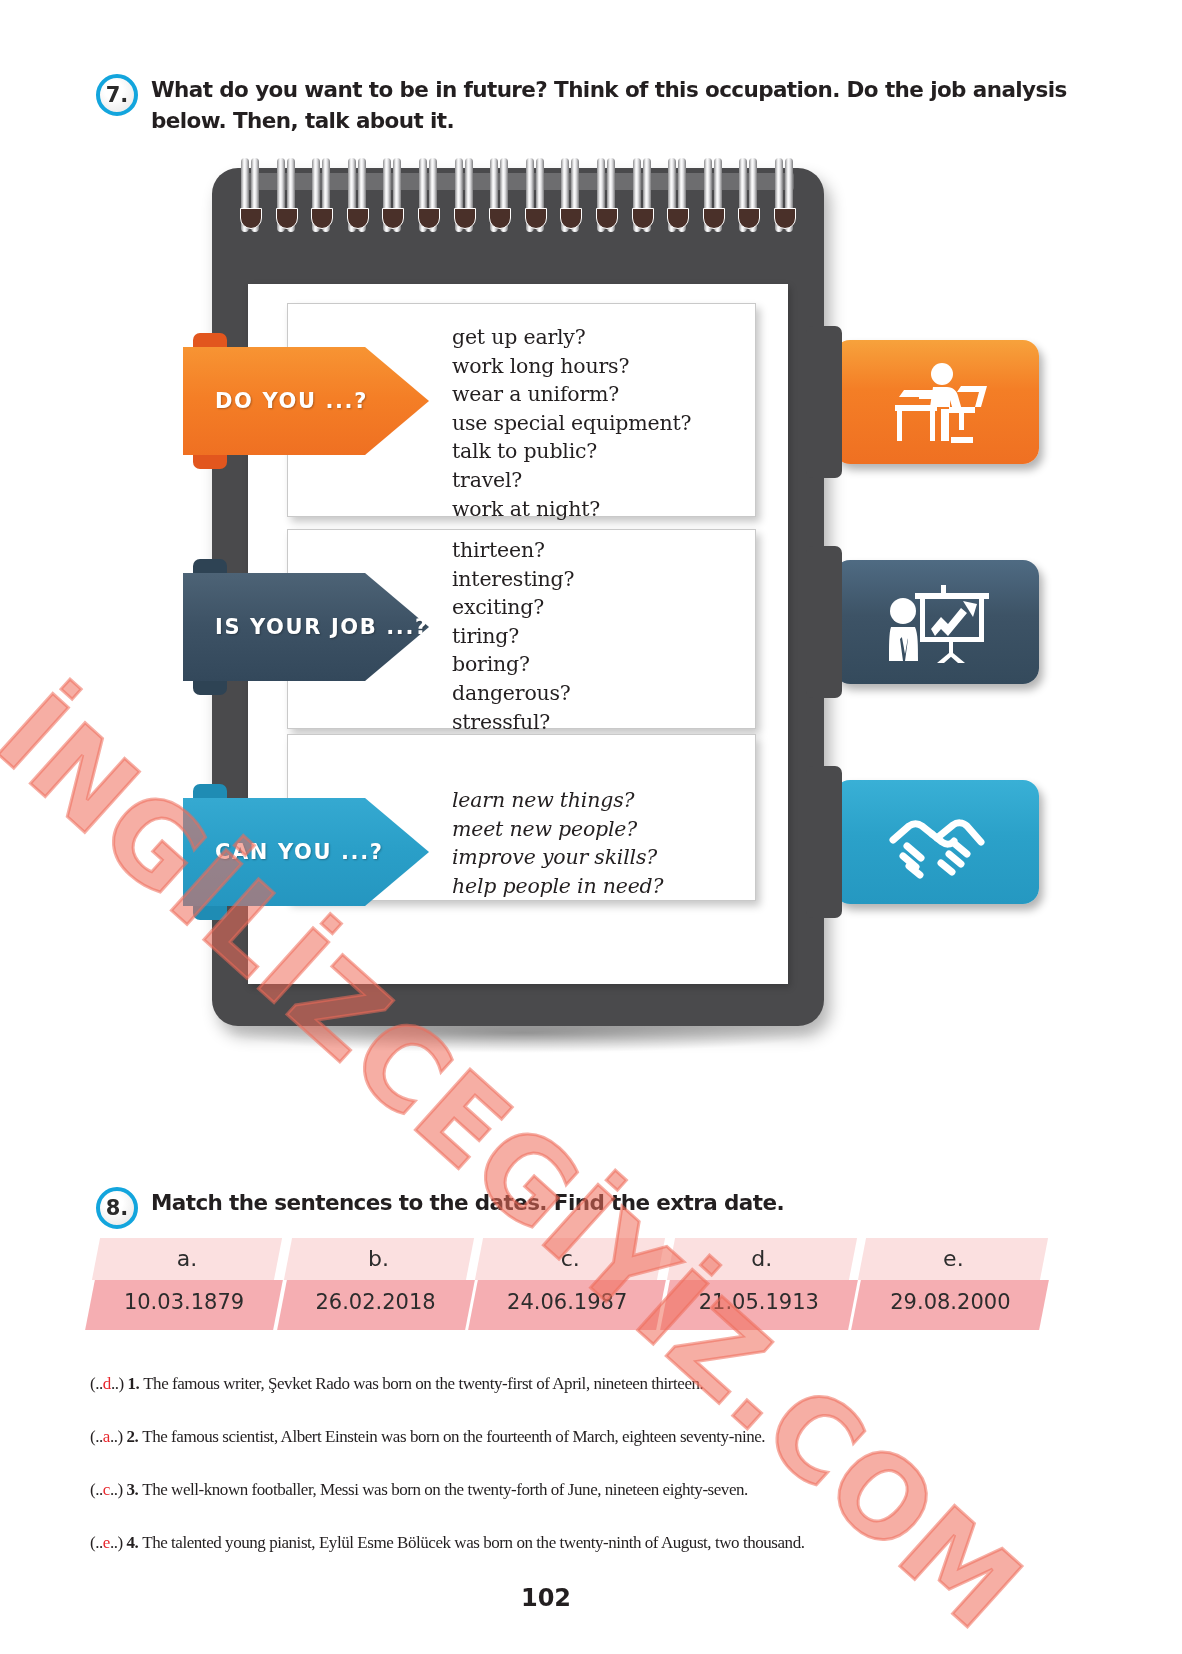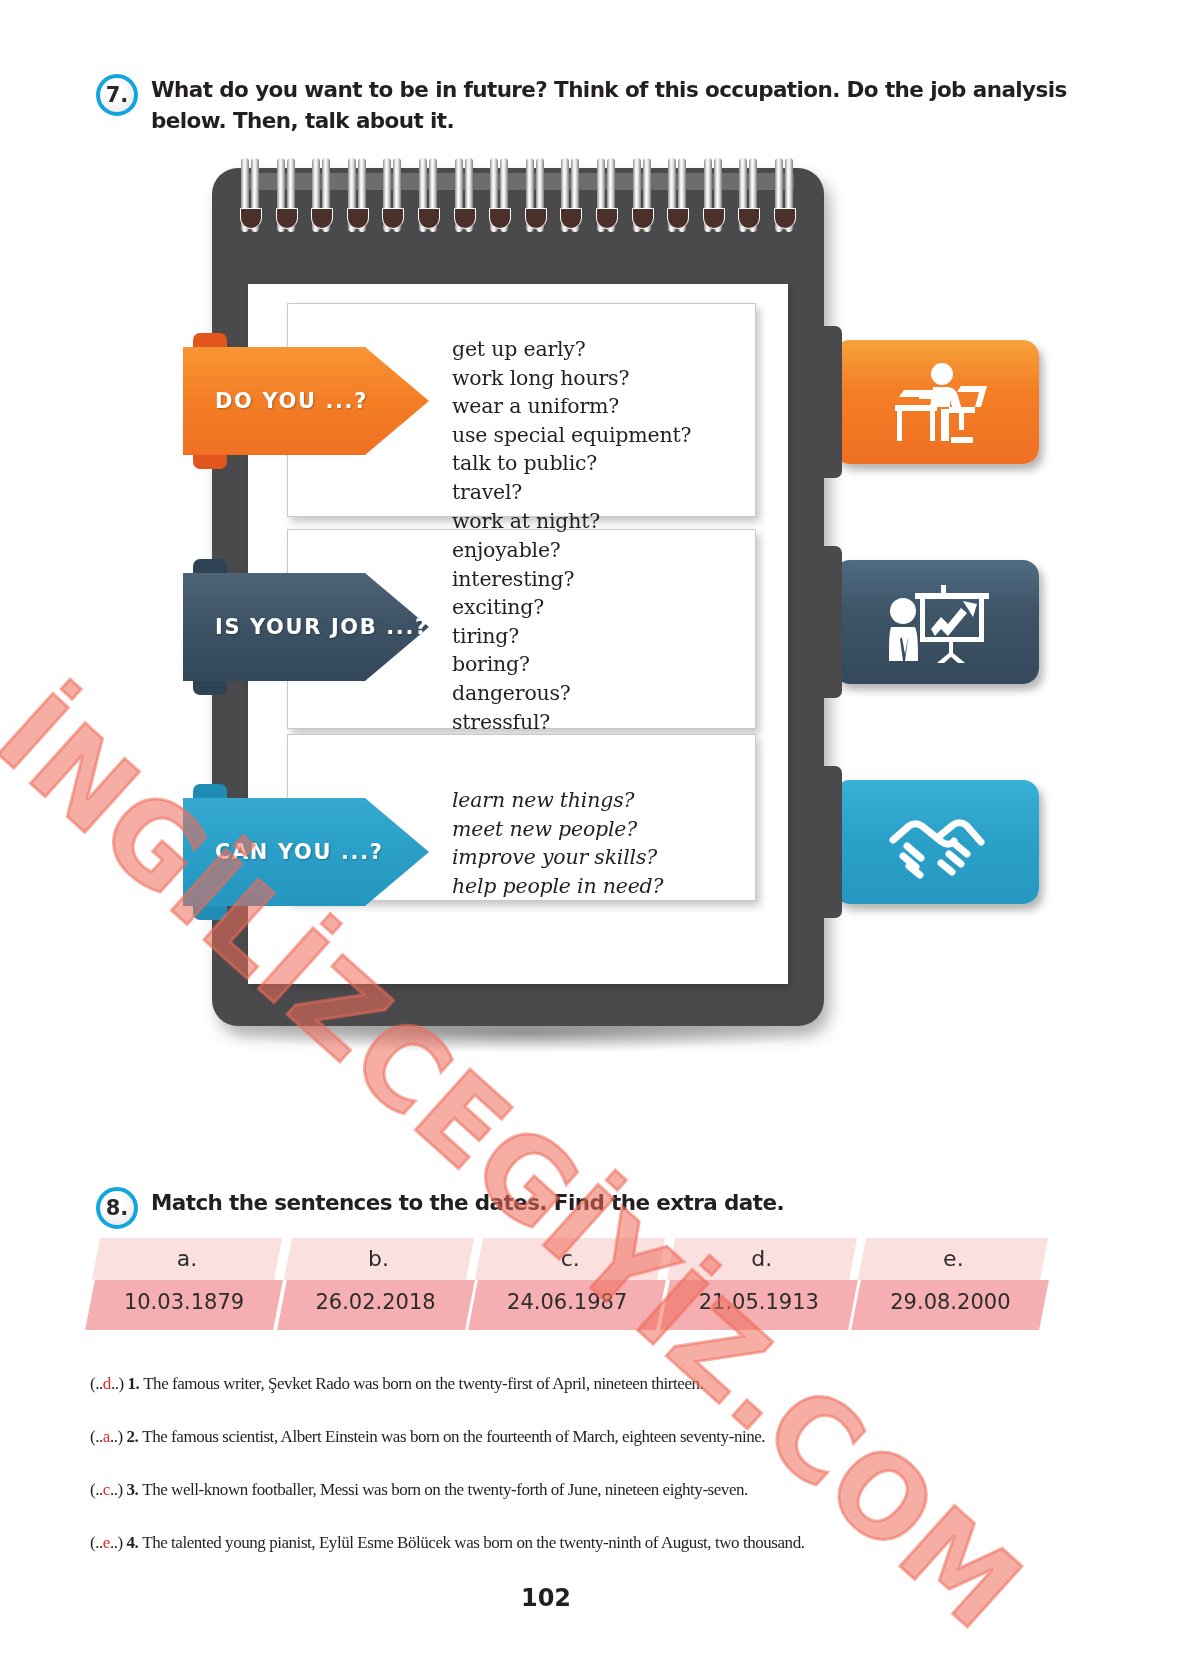--- a/index.html
+++ b/index.html
@@ -177,21 +177,21 @@
   .qlist {
     position: absolute;
     z-index: 25;
     font-family: "DejaVu Serif", serif;
     font-size: 20.5px;
     line-height: 28.6px;
     color: #231f20;
     letter-spacing: -0.2px;
     white-space: nowrap;
   }
-  #qlist1 { left: 452px; top: 323px; margin-top: 12px; }
+  #qlist1 { left: 452px; top: 323px; }
   #qlist2 { left: 452px; top: 536px; }
   #qlist3 { left: 452px; top: 786px; font-style: italic; }
 
   
   .banner {
     position: absolute;
     height: 108px;
     z-index: 20;
     display: flex;
     align-items: center;
@@ -459,21 +459,21 @@
 <div class="qlist" id="qlist1">
     <div>get up early?</div>
     <div>work long hours?</div>
     <div>wear a uniform?</div>
     <div>use special equipment?</div>
     <div>talk to public?</div>
     <div>travel?</div>
     <div>work at night?</div>
   </div>
 <div class="qlist" id="qlist2">
-    <div>enjoyable?</div>
+    <div>thirteen?</div>
     <div>interesting?</div>
     <div>exciting?</div>
     <div>tiring?</div>
     <div>boring?</div>
     <div>dangerous?</div>
     <div>stressful?</div>
   </div>
 <div class="qlist" id="qlist3">
     <div>learn new things?</div>
     <div>meet new people?</div>

